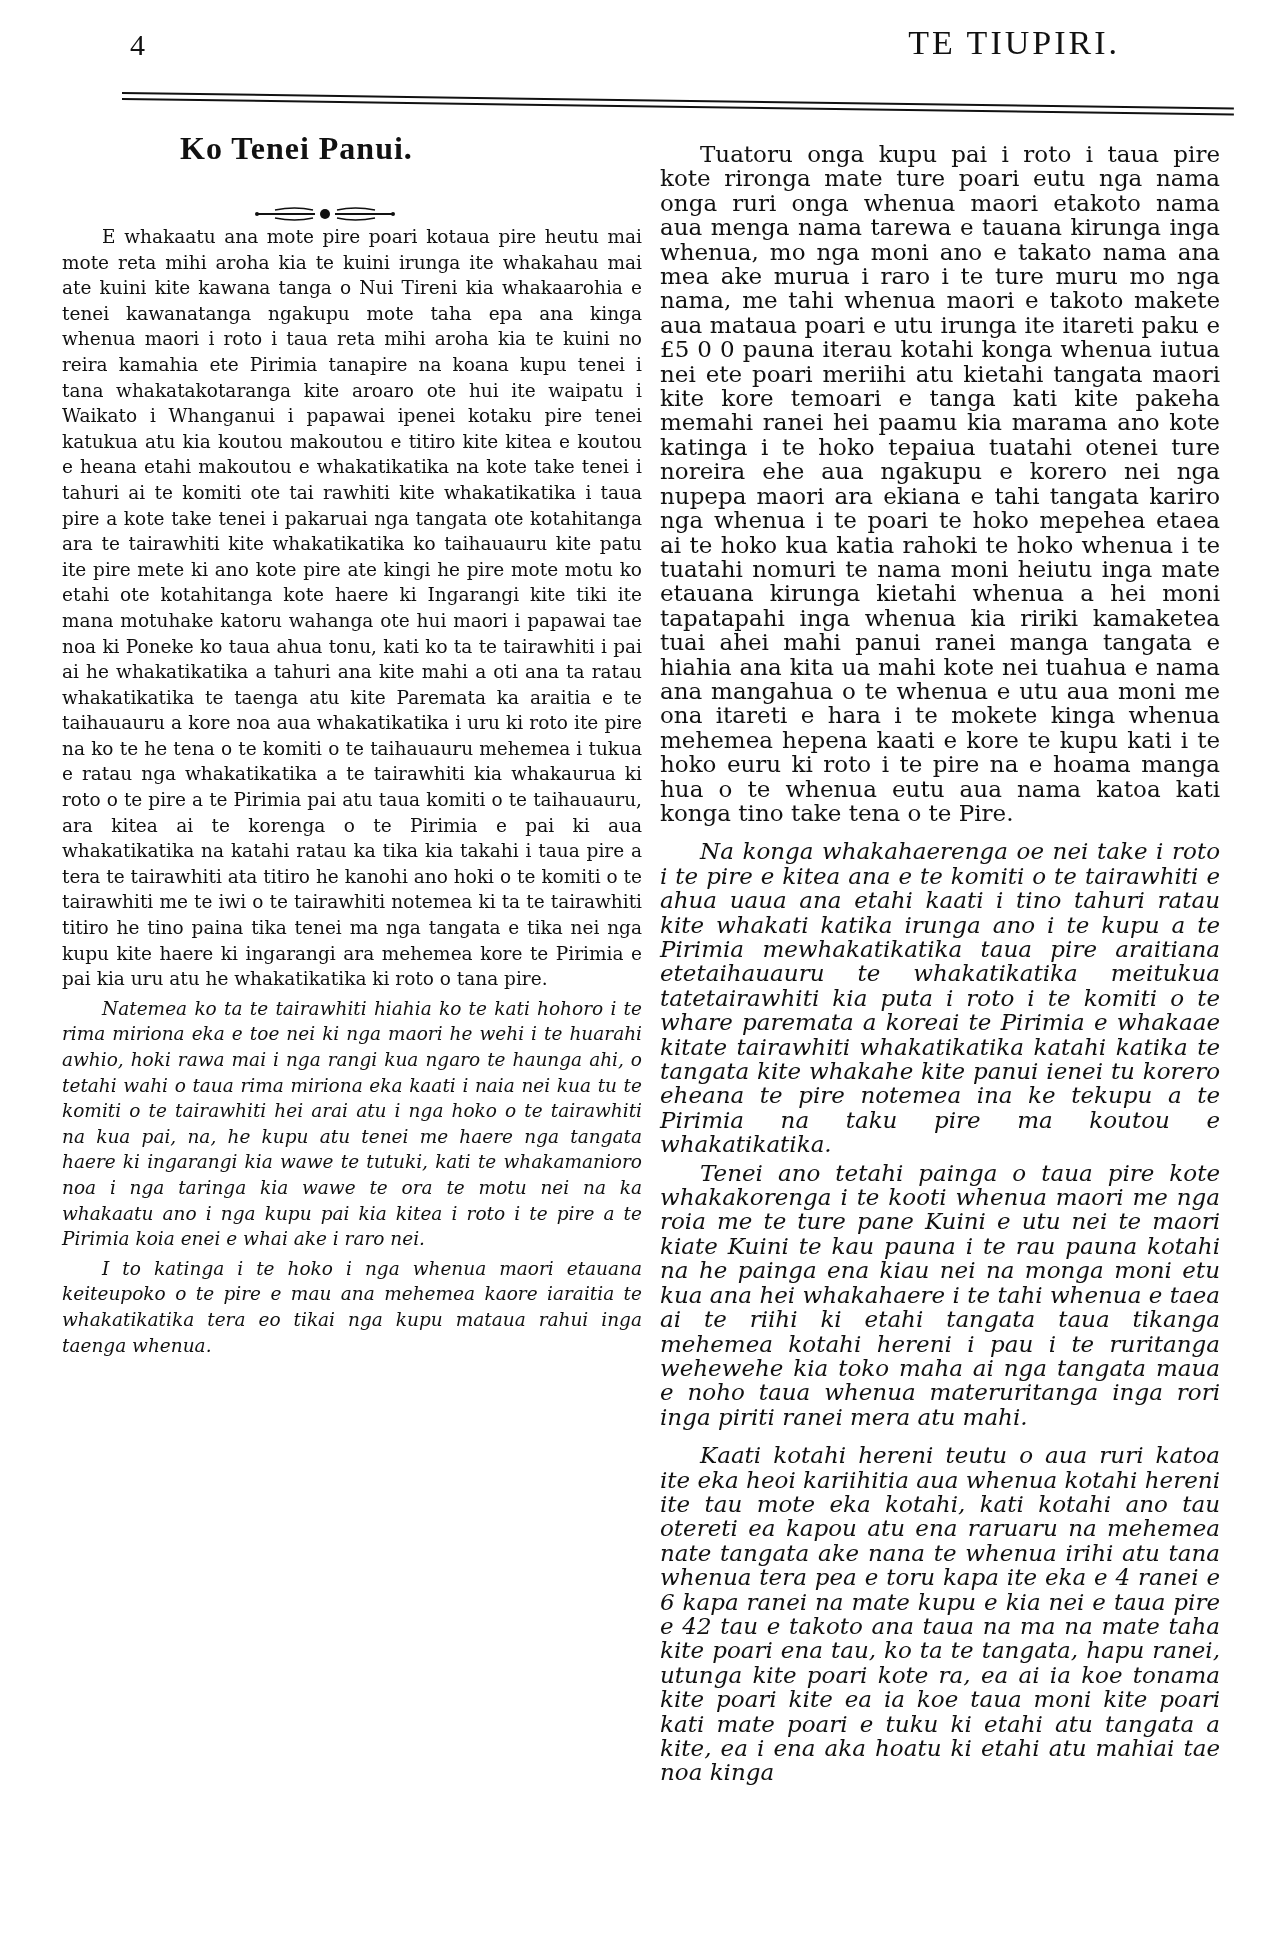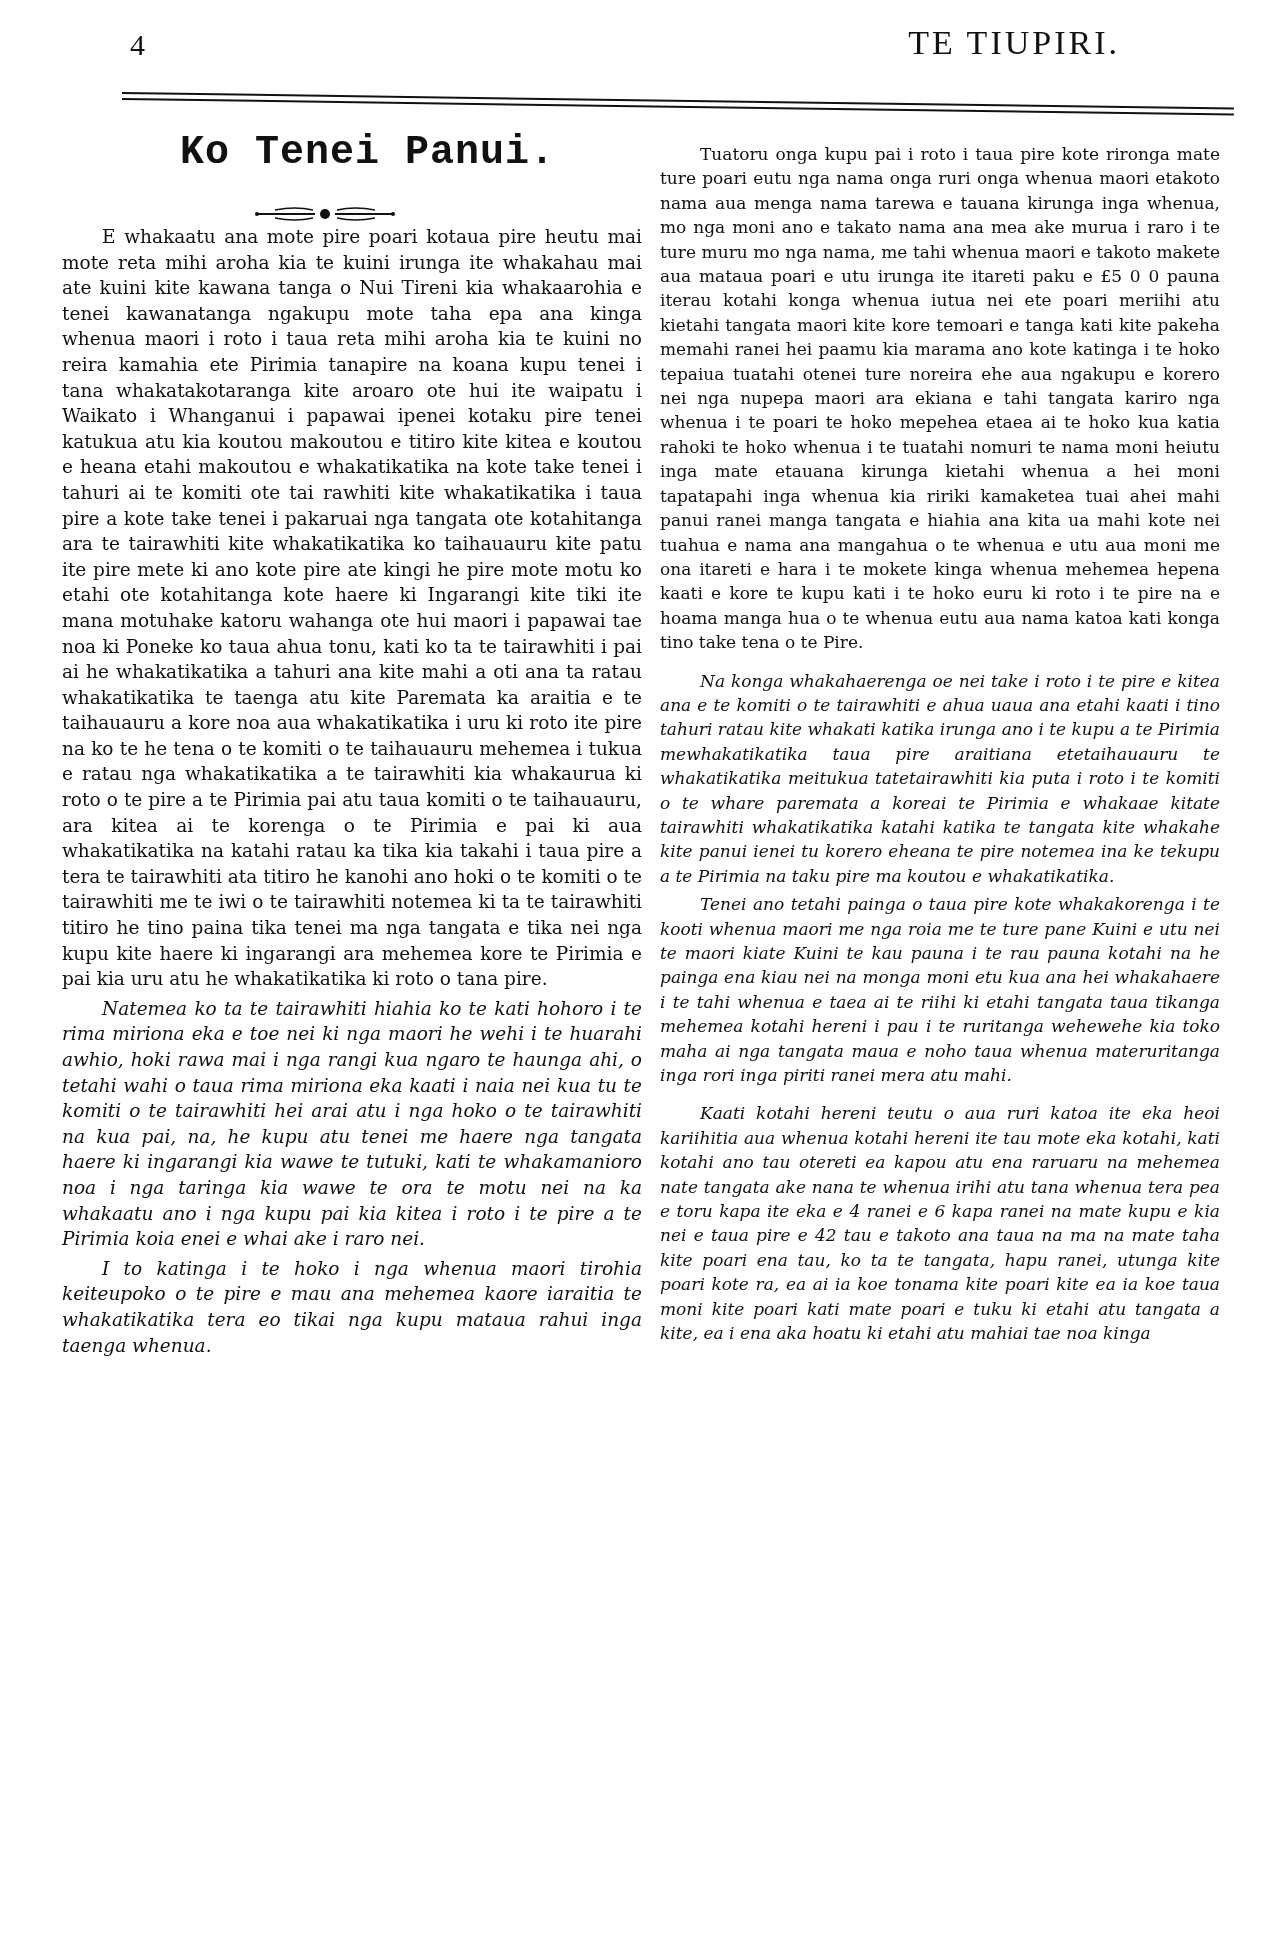--- a/index.html
+++ b/index.html
@@ -4,22 +4,22 @@
 <style>
   html, body { margin:0; padding:0; background:#ffffff; }
   body { width:1280px; height:1941px; position:relative; overflow:hidden; color:#111; font-family:"DejaVu Serif", serif; }
   .page-number { position:absolute; left:130px; top:28px; font-size:30px; font-family:"Liberation Serif", serif; }
   .masthead { position:absolute; left:0; width:1120px; top:24px; text-align:right; font-size:34px; letter-spacing:3px; font-family:"Liberation Serif", serif; }
   .rule { position:absolute; left:122px; width:1112px; height:0; border-top:2px solid #111; }
   .rule.r1 { top:92px; transform:rotate(0.8deg); transform-origin:left; }
   .rule.r2 { top:98px; transform:rotate(0.8deg); transform-origin:left; }
   .col { position:absolute; font-size:18.5px; line-height:25.6px; text-align:justify; }
   .col-left { left:62px; top:180px; width:580px; }
-  .col-right { left:660px; top:142px; width:560px; font-size:17px; line-height:24.4px; }
-  .headline { position:absolute; left:180px; top:130px; font-family:Liberation Mono, monospace; font-weight:bold; font-size:40px; letter-spacing:1px; }
+  .col-right { left:660px; top:142px; width:560px; font-size:23px; line-height:24.4px; }
+  .headline { position:absolute; left:180px; top:130px; font-family:Liberation Serif, serif; font-weight:bold; font-size:32px; letter-spacing:1px; }
   .ornament { position:absolute; left:255px; top:204px; width:140px; height:20px; }
   .para { margin:0; text-indent:40px; }
   .para + .para { margin-top:4px;font-style:italic; }
   .col-right .para.gap { margin-top:14px; }
   .col-left .body-start { margin-top:44px; }
 </style>
 </head>
 <body>
 
 <div class="page-number">4</div>
@@ -35,21 +35,21 @@
   <path d="M20 6 Q40 2 58 6 M20 14 Q40 18 58 14" stroke="#111" stroke-width="1.5" fill="none"></path>
   <path d="M82 6 Q100 2 120 6 M82 14 Q100 18 120 14" stroke="#111" stroke-width="1.5" fill="none"></path>
   <circle cx="70" cy="10" r="5" fill="#111"></circle>
   <circle cx="2" cy="10" r="2" fill="#111"></circle>
   <circle cx="138" cy="10" r="2" fill="#111"></circle>
 </svg>
 
 <div class="col col-left">
   <p class="para body-start">E whakaatu ana mote pire poari kotaua pire heutu mai mote reta mihi aroha kia te kuini irunga ite whakahau mai ate kuini kite kawana tanga o Nui Tireni kia whakaarohia e tenei kawanatanga ngakupu mote taha epa ana kinga whenua maori i roto i taua reta mihi aroha kia te kuini no reira kamahia ete Pirimia tanapire na koana kupu tenei i tana whakatakotaranga kite aroaro ote hui ite waipatu i Waikato i Whanganui i papawai ipenei kotaku pire tenei katukua atu kia koutou makoutou e titiro kite kitea e koutou e heana etahi makoutou e whakatikatika na kote take tenei i tahuri ai te komiti ote tai rawhiti kite whakatikatika i taua pire a kote take tenei i pakaruai nga tangata ote kotahitanga ara te tairawhiti kite whakatikatika ko taihauauru kite patu ite pire mete ki ano kote pire ate kingi he pire mote motu ko etahi ote kotahitanga kote haere ki Ingarangi kite tiki ite mana motuhake katoru wahanga ote hui maori i papawai tae noa ki Poneke ko taua ahua tonu, kati ko ta te tairawhiti i pai ai he whakatikatika a tahuri ana kite mahi a oti ana ta ratau whakatikatika te taenga atu kite Paremata ka araitia e te taihauauru a kore noa aua whakatikatika i uru ki roto ite pire na ko te he tena o te komiti o te taihauauru mehemea i tukua e ratau nga whakatikatika a te tairawhiti kia whakaurua ki roto o te pire a te Pirimia pai atu taua komiti o te taihauauru, ara kitea ai te korenga o te Pirimia e pai ki aua whakatikatika na katahi ratau ka tika kia takahi i taua pire a tera te tairawhiti ata titiro he kanohi ano hoki o te komiti o te tairawhiti me te iwi o te tairawhiti notemea ki ta te tairawhiti titiro he tino paina tika tenei ma nga tangata e tika nei nga kupu kite haere ki ingarangi ara mehemea kore te Pirimia e pai kia uru atu he whakatikatika ki roto o tana pire.</p>
   <p class="para">Natemea ko ta te tairawhiti hiahia ko te kati hohoro i te rima miriona eka e toe nei ki nga maori he wehi i te huarahi awhio, hoki rawa mai i nga rangi kua ngaro te haunga ahi, o tetahi wahi o taua rima miriona eka kaati i naia nei kua tu te komiti o te tairawhiti hei arai atu i nga hoko o te tairawhiti na kua pai, na, he kupu atu tenei me haere nga tangata haere ki ingarangi kia wawe te tutuki, kati te whakamanioro noa i nga taringa kia wawe te ora te motu nei na ka whakaatu ano i nga kupu pai kia kitea i roto i te pire a te Pirimia koia enei e whai ake i raro nei.</p>
-  <p class="para">I to katinga i te hoko i nga whenua maori tirohia keiteupoko o te pire e mau ana mehemea kaore iaraitia te whakatikatika tera eo tikai nga kupu mataua rahui inga taenga whenua.</p>
+  <p class="para">I to katinga i te hoko i nga whenua maori etauana keiteupoko o te pire e mau ana mehemea kaore iaraitia te whakatikatika tera eo tikai nga kupu mataua rahui inga taenga whenua.</p>
 </div>
 
 <div class="col col-right">
   <p class="para">Tuatoru onga kupu pai i roto i taua pire kote rironga mate ture poari eutu nga nama onga ruri onga whenua maori etakoto nama aua menga nama tarewa e tauana kirunga inga whenua, mo nga moni ano e takato nama ana mea ake murua i raro i te ture muru mo nga nama, me tahi whenua maori e takoto makete aua mataua poari e utu irunga ite itareti paku e £5 0 0 pauna iterau kotahi konga whenua iutua nei ete poari meriihi atu kietahi tangata maori kite kore temoari e tanga kati kite pakeha memahi ranei hei paamu kia marama ano kote katinga i te hoko tepaiua tuatahi otenei ture noreira ehe aua ngakupu e korero nei nga nupepa maori ara ekiana e tahi tangata kariro nga whenua i te poari te hoko mepehea etaea ai te hoko kua katia rahoki te hoko whenua i te tuatahi nomuri te nama moni heiutu inga mate etauana kirunga kietahi whenua a hei moni tapatapahi inga whenua kia ririki kamaketea tuai ahei mahi panui ranei manga tangata e hiahia ana kita ua mahi kote nei tuahua e nama ana mangahua o te whenua e utu aua moni me ona itareti e hara i te mokete kinga whenua mehemea hepena kaati e kore te kupu kati i te hoko euru ki roto i te pire na e hoama manga hua o te whenua eutu aua nama katoa kati konga tino take tena o te Pire.</p>
   <p class="para gap">Na konga whakahaerenga oe nei take i roto i te pire e kitea ana e te komiti o te tairawhiti e ahua uaua ana etahi kaati i tino tahuri ratau kite whakati katika irunga ano i te kupu a te Pirimia mewhakatikatika taua pire araitiana etetaihauauru te whakatikatika meitukua tatetairawhiti kia puta i roto i te komiti o te whare paremata a koreai te Pirimia e whakaae kitate tairawhiti whakatikatika katahi katika te tangata kite whakahe kite panui ienei tu korero eheana te pire notemea ina ke tekupu a te Pirimia na taku pire ma koutou e whakatikatika.</p>
   <p class="para">Tenei ano tetahi painga o taua pire kote whakakorenga i te kooti whenua maori me nga roia me te ture pane Kuini e utu nei te maori kiate Kuini te kau pauna i te rau pauna kotahi na he painga ena kiau nei na monga moni etu kua ana hei whakahaere i te tahi whenua e taea ai te riihi ki etahi tangata taua tikanga mehemea kotahi hereni i pau i te ruritanga wehewehe kia toko maha ai nga tangata maua e noho taua whenua materuritanga inga rori inga piriti ranei mera atu mahi.</p>
   <p class="para gap">Kaati kotahi hereni teutu o aua ruri katoa ite eka heoi kariihitia aua whenua kotahi hereni ite tau mote eka kotahi, kati kotahi ano tau otereti ea kapou atu ena raruaru na mehemea nate tangata ake nana te whenua irihi atu tana whenua tera pea e toru kapa ite eka e 4 ranei e 6 kapa ranei na mate kupu e kia nei e taua pire e 42 tau e takoto ana taua na ma na mate taha kite poari ena tau, ko ta te tangata, hapu ranei, utunga kite poari kote ra, ea ai ia koe tonama kite poari kite ea ia koe taua moni kite poari kati mate poari e tuku ki etahi atu tangata a kite, ea i ena aka hoatu ki etahi atu mahiai tae noa kinga</p>
 </div>
 
 </body></html>

